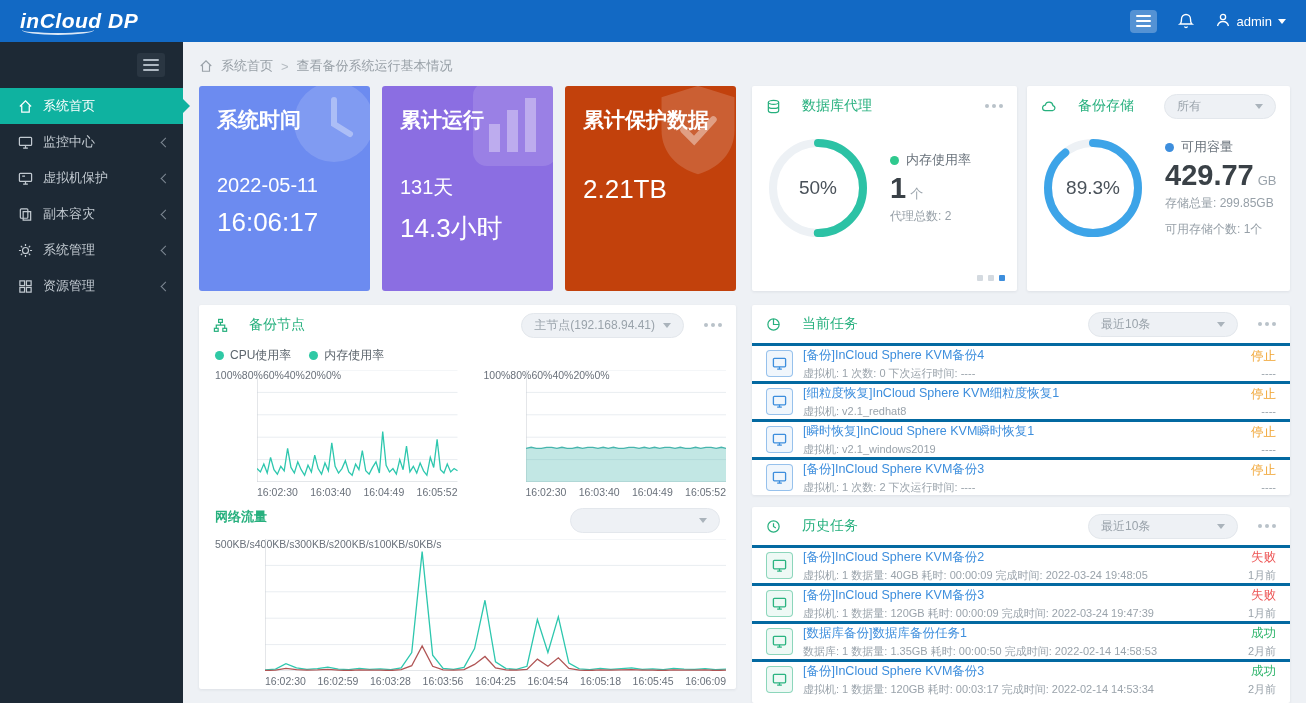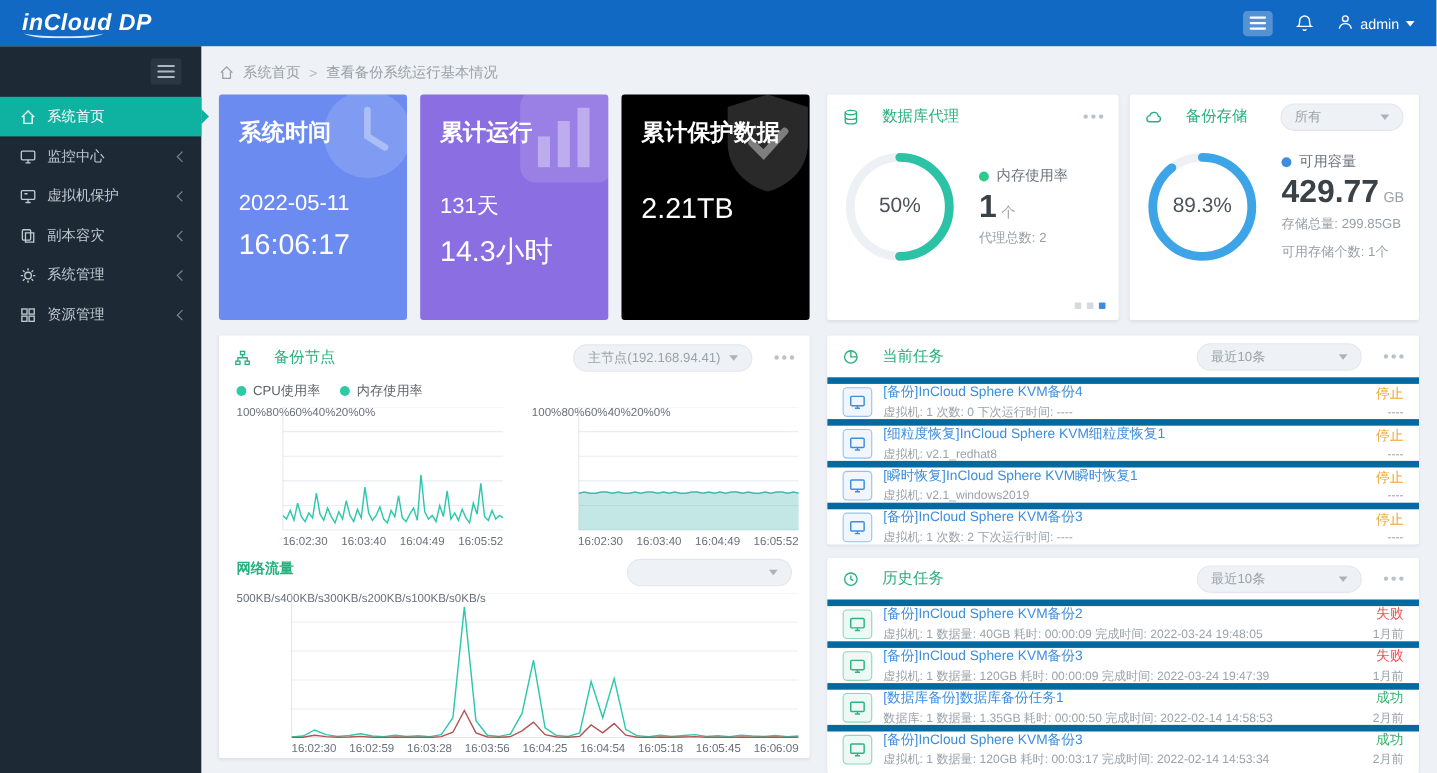--- a/index.html
+++ b/index.html
@@ -85,21 +85,21 @@
   .plot svg{width:100%;height:100%;display:block}
   .x-axis{display:flex;justify-content:space-between;font-size:10.5px;color:#69707a;padding:4px 0 0 42px}
   .net .x-axis{padding-left:50px}
   .net-title-row{display:flex;padding:10px 16px 6px}
   .net-title{font-size:13px;color:#27b07e;font-weight:bold}
   .net{padding:0 10px 0 16px}
 
   
   .tasks-panel{height:190px;overflow:hidden;margin-bottom:12px}
   .history-panel{height:196px;overflow:hidden}
-  .task-row{display:flex;align-items:center;padding:4px 14px;border-top:6px solid #0369a1;height:38px}
+  .task-row{display:flex;align-items:center;padding:4px 14px;border-top:3px solid #0369a1;height:38px}
   .task-row:first-of-type{border-top:none}
   .task-icon{width:27px;height:27px;border-radius:4px;border:1px solid;display:flex;align-items:center;justify-content:center;margin-right:10px;flex:none}
   .task-icon.blue{color:#3d8edd;border-color:rgba(61,142,221,.5);background:rgba(61,142,221,.08)}
   .task-icon.teal{color:#2bb481;border-color:rgba(43,180,129,.5);background:rgba(43,180,129,.08)}
   .task-info{flex:1;min-width:0}
   .task-name{font-size:12.5px;color:#3d8edd;white-space:nowrap;overflow:hidden;text-overflow:ellipsis;cursor:pointer}
   .task-detail{font-size:11px;color:#9aa3ab;margin-top:2px;white-space:nowrap;overflow:hidden}
   .task-right{text-align:right;margin-left:8px;flex:none}
   .task-status{font-size:12.5px}
   .task-sub{font-size:11px;color:#9aa3ab;margin-top:2px}
@@ -225,21 +225,21 @@
                 <rect x="10" y="4" width="84" height="84" rx="14" fill="rgba(255,255,255,0.13)"></rect>
                 <rect x="26" y="46" width="11" height="28" fill="rgba(255,255,255,0.35)"></rect>
                 <rect x="44" y="32" width="11" height="42" fill="rgba(255,255,255,0.35)"></rect>
                 <rect x="62" y="20" width="11" height="54" fill="rgba(255,255,255,0.35)"></rect>
               </svg>
           </div>
           <div class="card-title">累计运行</div>
           <div class="card-l1">131天</div>
           <div class="card-l2">14.3小时</div>
         </div>
-        <div class="card" style="background: #000000;">
+        <div class="card" style="background: #c2410c;">
           <div class="card-deco">
             <svg width="96" height="104" viewBox="0 0 100 104">
                 <path d="M50 6l38 12v34c0 24-17 40-38 46-21-6-38-22-38-46V18z" fill="rgba(255,255,255,0.16)"></path>
                 <path d="M35 52l11 11 20-22" stroke="rgba(255,255,255,0.4)" stroke-width="7" fill="none" stroke-linecap="round"></path>
               </svg>
           </div>
           <div class="card-title">累计保护数据</div>
           <div class="card-l1"></div>
           <div class="card-l2">2.21TB</div>
         </div>

